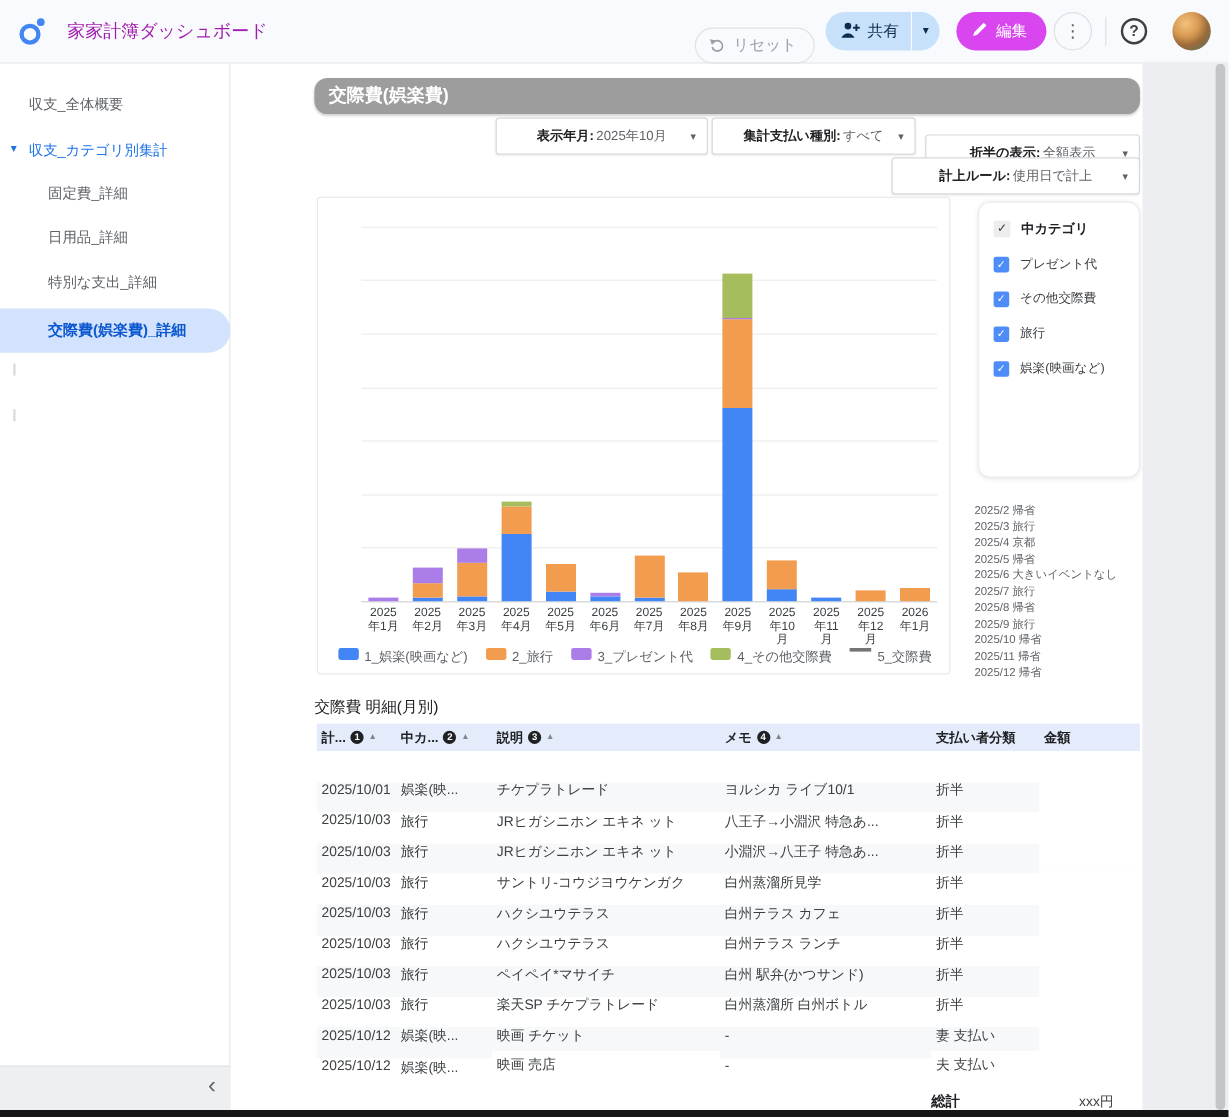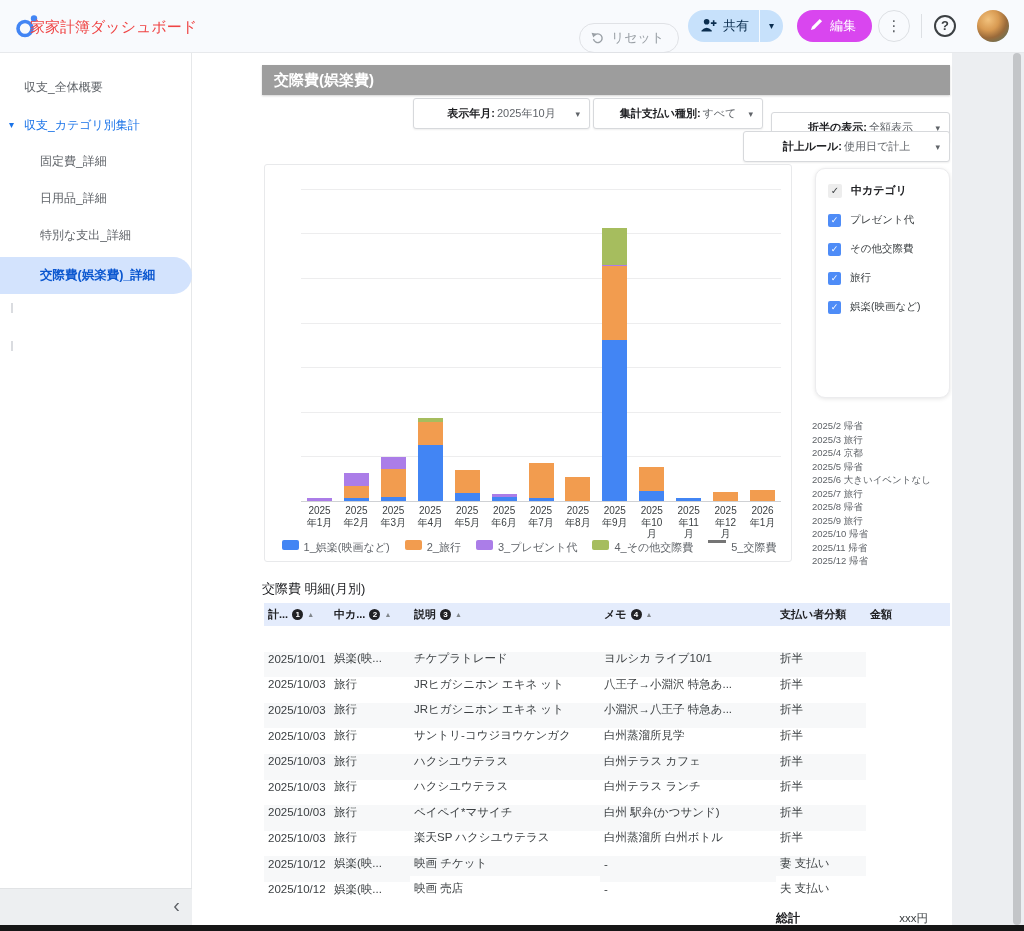--- a/index.html
+++ b/index.html
@@ -3,21 +3,21 @@
 <meta charset="utf-8">
 <style>
   * { margin:0; padding:0; box-sizing:border-box; }
   html,body { background:#fff; }
   body { font-family:"Liberation Sans","DejaVu Sans",sans-serif; }
   .stage { position:relative; width:1024px; height:931px; overflow:hidden; background:#fff; }
 
   
   .topbar { position:absolute; left:0; top:0; width:1024px; height:53px; background:#f8fafd; border-bottom:1px solid #e7e9ec; z-index:5; }
   .logo { position:absolute; left:14px; top:13px; width:26px; height:26px; }
-  .app-title { position:absolute; left:30px; top:0; height:53px; line-height:53px; font-size:15px; color:#ef4444; }
+  .app-title { position:absolute; left:56px; top:0; height:53px; line-height:53px; font-size:15px; color:#a21caf; }
   .btn-reset { position:absolute; left:579px; top:11px; height:30px; padding:0 14px 0 10px; border:1px solid #e0e2e6; border-radius:15px; background:transparent; color:#9aa0a6; font-size:13px; display:flex; align-items:center; gap:6px; cursor:default; font-family:inherit;margin-top:12px; }
   .btn-share { position:absolute; left:688px; top:10px; height:32px; width:95px; border-radius:16px; background:#c7e1fb; color:#0b2e4f; font-size:13px; font-weight:500; display:flex; align-items:center; }
   .share-main { display:flex; align-items:center; gap:6px; padding-left:12px; flex:1; cursor:pointer; }
   .share-caret { width:24px; text-align:center; border-left:1px solid rgba(255,255,255,.85); color:#0b2e4f; font-size:10px; cursor:pointer; line-height:32px; }
   .btn-edit { position:absolute; left:797px; top:10px; height:32px; width:75px; border:none; border-radius:16px; background:#d946ef; color:#fff; font-size:13px; font-weight:500; display:flex; align-items:center; gap:7px; padding-left:13px; cursor:pointer; font-family:inherit; }
   .btn-more { position:absolute; left:878px; top:10px; width:32px; height:32px; border:1px solid #dde0e4; border-radius:50%; background:transparent; color:#5f6368; font-size:15px; cursor:pointer; font-family:inherit; }
   .vdiv { position:absolute; left:921px; top:14px; width:1px; height:24px; background:#dde0e4; }
   .btn-help { position:absolute; left:934px; top:15px; width:22px; height:22px; border:2px solid #3c4043; border-radius:50%; background:transparent; color:#3c4043; font-size:13px; font-weight:bold; line-height:18px; text-align:center; cursor:pointer; font-family:inherit; padding:0; }
   .avatar { position:absolute; left:977px; top:10px; width:32px; height:32px; border-radius:50%; background:radial-gradient(circle at 35% 30%, #f2c27d 0%, #d89a52 35%, #9a6a3a 60%, #4e7a6a 100%); cursor:pointer; }
 
@@ -29,21 +29,21 @@
   .nav-item.parent { color:#1a73e8; }
   .nav-arrow { position:absolute; left:9px; top:9px; font-size:10px; color:#1a73e8; line-height:12px; }
   .nav-item.selected { height:37px; background:#d3e3fd; border-radius:0 19px 19px 0; color:#0b57d0; font-weight:bold; font-size:12.5px; }
   .tick { position:absolute; left:11px; width:2px; height:10px; background:#dadce0; }
   .t1 { top:250px; } .t2 { top:288px; }
   .sidebar-footer { position:absolute; left:0; top:835px; width:192px; height:37px; background:#edeff1; border-top:1px solid #e1e3e5; }
   .collapse { position:absolute; right:12px; top:5px; font-size:20px; color:#5f6368; cursor:pointer; }
 
   
   .canvas { position:absolute; left:192px; top:53px; width:760px; height:872px; background:#fff; }
-  .section-bar { position:absolute; left:70px; top:12px; width:688px; height:30px; background:#9d9d9d; color:#fff; font-size:15px; font-weight:bold; line-height:30px; padding-left:12px; box-shadow:0 1px 2px rgba(0,0,0,.18); }
+  .section-bar { position:absolute; left:70px; top:12px; width:688px; height:30px; background:#9d9d9d; color:#fff; font-size:15px; font-weight:bold; line-height:30px; padding-left:12px; box-shadow:0 1px 2px rgba(0,0,0,.18);border-radius:11px; }
 
   .dd { position:absolute; height:31px; background:#fff; border:1px solid #d7d9dc; border-radius:3px; box-shadow:0 1px 2px rgba(0,0,0,.07); display:flex; align-items:center; justify-content:center; cursor:pointer; }
   .dd-label { font-size:11px; font-weight:bold; color:#202124; }
   .dd-label::after { content:": "; font-weight:bold; color:#202124; }
   .dd-value { font-size:11px; color:#5f6368; margin-left:2px; }
   .dd-caret { position:absolute; right:9px; top:10px; font-size:9px; color:#5f6368; }
 
   .chart-box { position:absolute; left:72px; top:111px; width:528px; height:398px; background:#fff; border:1px solid #e8e9eb; border-radius:3px; }
   .gridline { position:absolute; left:36px; width:480px; height:1px; background:#ededee; }
   .axisline { position:absolute; left:36px; width:480px; height:1px; background:#cfd1d4; top:336px; }
@@ -427,21 +427,21 @@
             <div class="cell c1">2025/10/03</div>
             <div class="cell c2">旅行</div>
             <div class="cell c3">ペイペイ*マサイチ</div>
             <div class="cell c4">白州 駅弁(かつサンド)</div>
             <div class="cell c5">折半</div>
             <div class="cell c6"></div>
           </div>
           <div class="trow alt">
             <div class="cell c1">2025/10/03</div>
             <div class="cell c2">旅行</div>
-            <div class="cell c3">楽天SP ハクシユウテラス</div>
+            <div class="cell c3">楽天SP チケプラトレード</div>
             <div class="cell c4">白州蒸溜所 白州ボトル</div>
             <div class="cell c5">折半</div>
             <div class="cell c6"></div>
           </div>
           <div class="trow">
             <div class="cell c1">2025/10/12</div>
             <div class="cell c2">娯楽(映...</div>
             <div class="cell c3">映画 チケット</div>
             <div class="cell c4">-</div>
             <div class="cell c5">妻 支払い</div>

